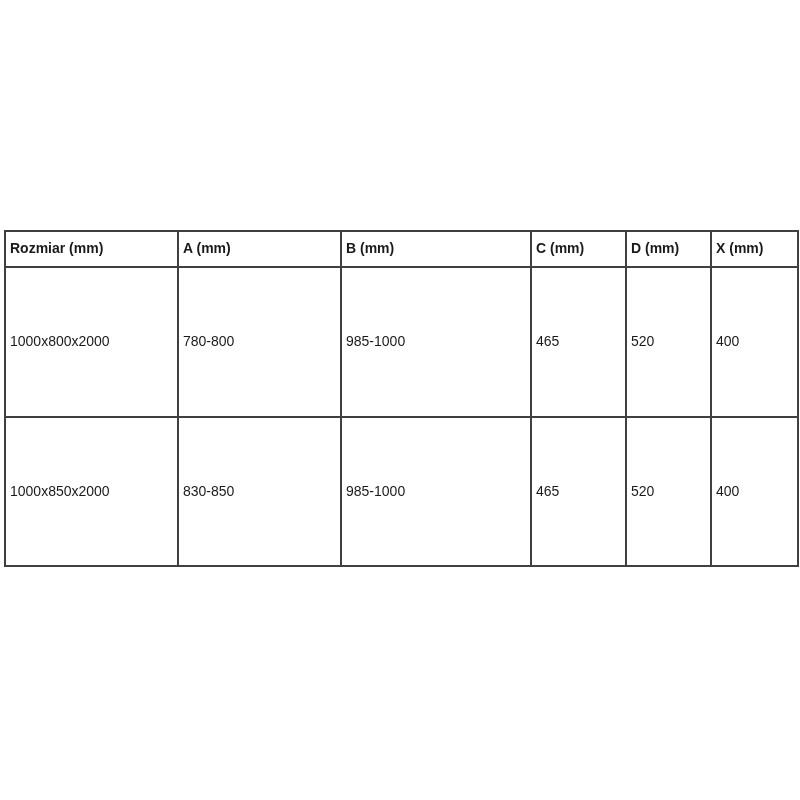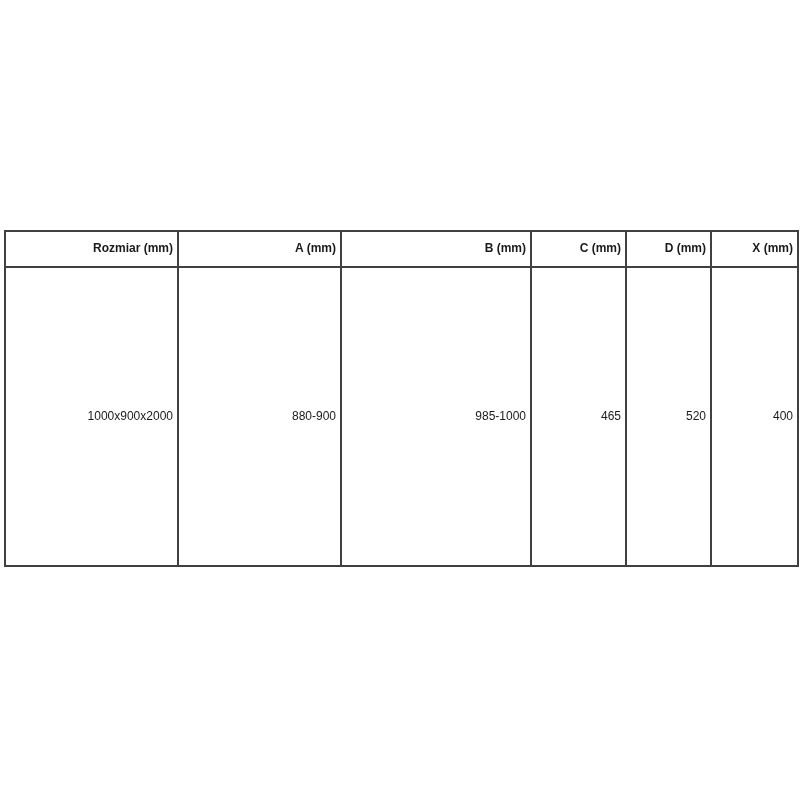--- a/index.html
+++ b/index.html
@@ -21,25 +21,25 @@
     top: 230px;
     width: 793px;
     height: 337px;
     border-collapse: collapse;
     table-layout: fixed;
     background: #ffffff;
   }
   table.size-table th,
   table.size-table td {
     border: 2px solid #404040;
-    text-align: right;
+    text-align: left;
     vertical-align: middle;
     padding: 0 4px;
     color: #1a1a1a;
-    font-size: 12px;
+    font-size: 14px;
     line-height: 1.1;
     overflow: hidden;
     white-space: nowrap;
   }
   table.size-table thead tr {
     height: 36px;
   }
   table.size-table th {
     font-weight: 700;
   }
@@ -68,22 +68,30 @@
         <th>Rozmiar (mm)</th>
         <th>A (mm)</th>
         <th>B (mm)</th>
         <th>C (mm)</th>
         <th>D (mm)</th>
         <th>X (mm)</th>
       </tr>
     </thead>
     <tbody>
         <tr>
-          <td>1000x900x2000</td>
-          <td>880-900</td>
+          <td>1000x800x2000</td>
+          <td>780-800</td>
+          <td>985-1000</td>
+          <td>465</td>
+          <td>520</td>
+          <td>400</td>
+        </tr>
+        <tr>
+          <td>1000x850x2000</td>
+          <td>830-850</td>
           <td>985-1000</td>
           <td>465</td>
           <td>520</td>
           <td>400</td>
         </tr>
       </tbody>
   </table>
 </div>
 
 </body></html>

